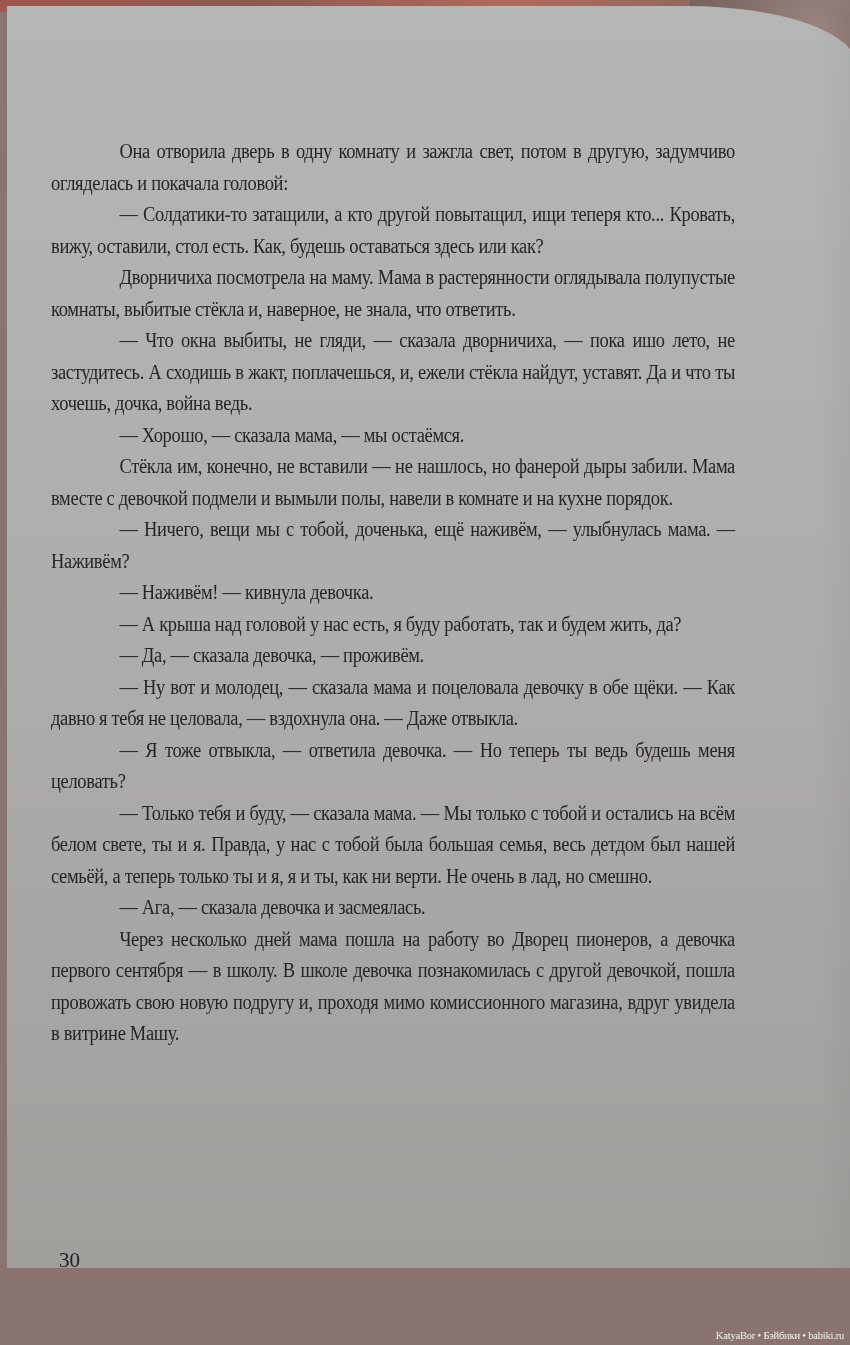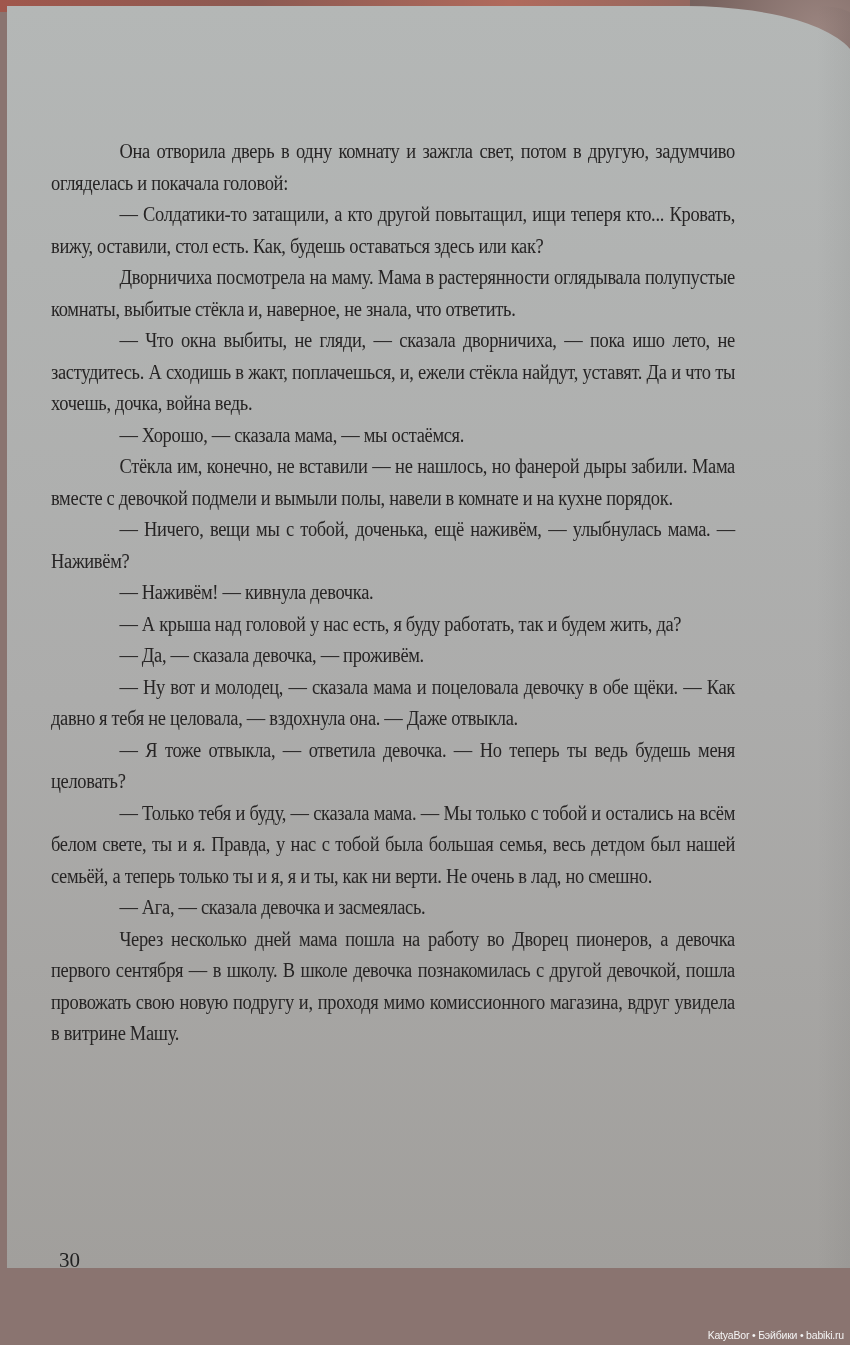--- a/index.html
+++ b/index.html
@@ -32,21 +32,21 @@
       text-align: justify; letter-spacing: -0.35px;
       transform: scaleX(0.9); transform-origin: left top;
     }
     .text p { margin: 0; text-indent: 76px; }
     .page-number {
       position: absolute; left: 52px; top: 1242px;
       font-size: 21px; color: #222;
     }
     .watermark {
       position: absolute; right: 6px; bottom: 4px;
-      font-family: Liberation Sans, sans-serif;
+      font-family: Liberation Serif, serif;
       font-size: 10.5px; color: #f4f4f4; letter-spacing: -0.2px;
     }
   </style>
 </head>
 <body>
 
 <div class="top-strip"></div>
 <div class="corner-bg"></div>
 
 <div class="page">

